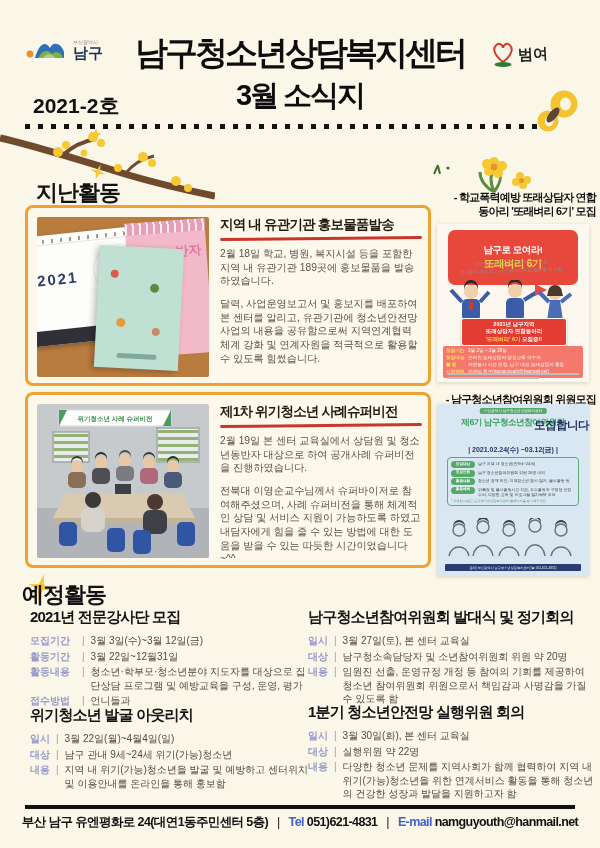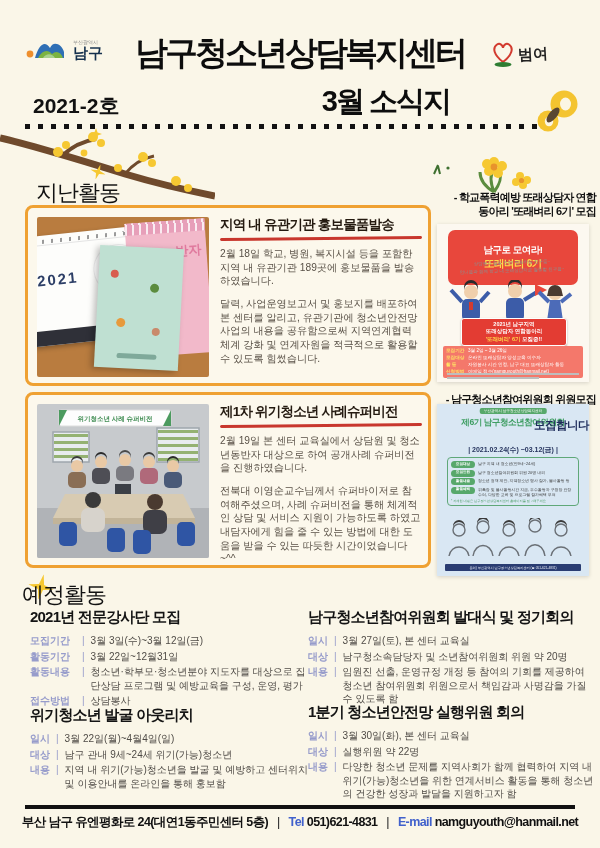--- a/index.html
+++ b/index.html
@@ -7,33 +7,33 @@
         font-family:"Liberation Sans",sans-serif;color:#1a1a1a}
   .abs{position:absolute}
 
   
   .logo{left:26px;top:36px;display:flex;align-items:center;gap:3px}
   .logo .txt{line-height:1}
   .logo .region{font-size:5px;color:#8a8a8a;display:block}
   .logo .name{font-size:15px;font-weight:900;color:#15304e}
   .main-title{left:100px;top:31px;width:400px;text-align:center;font-size:33px;font-weight:900;
               letter-spacing:-3px;color:#0d0d0d;white-space:nowrap}
-  .sub-title{left:150px;top:82px;width:300px;text-align:right;font-size:29px;font-weight:900;
+  .sub-title{left:150px;top:76px;width:300px;text-align:center;font-size:29px;font-weight:900;
              letter-spacing:-2px;color:#0d0d0d}
   .issue{left:33px;top:92px;font-size:21px;font-weight:700;color:#111}
   .mascot{left:490px;top:40px;display:flex;align-items:center;gap:2px}
   .mascot .m-txt{font-size:15px;font-weight:700;transform:rotate(-3deg);color:#222}
   .dots{left:25px;top:124px;width:518px;height:5px;
         background:repeating-linear-gradient(90deg,#121212 0 5px,transparent 5px 13px)}
   .butterfly{left:524px;top:88px}
   .branch{left:0;top:126px}
   .daffodil{left:424px;top:140px}
 
   
-  .sec-head{font-size:22px;font-weight:400;letter-spacing:-1px;color:#121212;z-index:2}
+  .sec-head{font-size:22px;font-weight:700;letter-spacing:-1px;color:#121212;z-index:2}
   .star{background:#F6C832;clip-path:polygon(50% 0,60% 40%,100% 50%,60% 60%,50% 100%,40% 60%,0 50%,40% 40%);z-index:1}
 
   
   .pbox{left:25px;width:406px;border:3px solid #EFA132;border-radius:8px;background:#FCF8EC;box-sizing:border-box}
   .photo{left:9px;top:9px;width:172px;border-radius:2px;overflow:hidden}
   .btext{left:192px;top:8px;width:202px}
   .btitle{font-size:13.5px;font-weight:900;letter-spacing:-0.8px;color:#241a10;white-space:nowrap}
   .redline{height:3px;background:#C8372D;border-radius:3px;transform:rotate(-0.6deg);margin:3px 0 7px}
   .bpar{font-size:10.2px;line-height:1.34;color:#585046;margin:0 0 9px}
 
@@ -427,21 +427,21 @@
         <span class="val">3월 22일~12월31일</span>
       </div>
     <div class="info-row">
         <span class="lbl">활동내용</span>
         <span class="sep">|</span>
         <span class="val">청소년·학부모·청소년분야 지도자를 대상으로 집단상담 프로그램 및 예방교육을 구성, 운영, 평가</span>
       </div>
     <div class="info-row">
         <span class="lbl">접수방법</span>
         <span class="sep">|</span>
-        <span class="val">상담봉사</span>
+        <span class="val">언니들과</span>
       </div>
   </div>
 
   <div class="abs item narrow" style="left:308px;top:608px;width:288px">
     <div class="item-title">남구청소년참여위원회 발대식 및 정기회의</div>
     <div class="info-row">
         <span class="lbl">일시</span>
         <span class="sep">|</span>
         <span class="val">3월 27일(토), 본 센터 교육실</span>
       </div>

